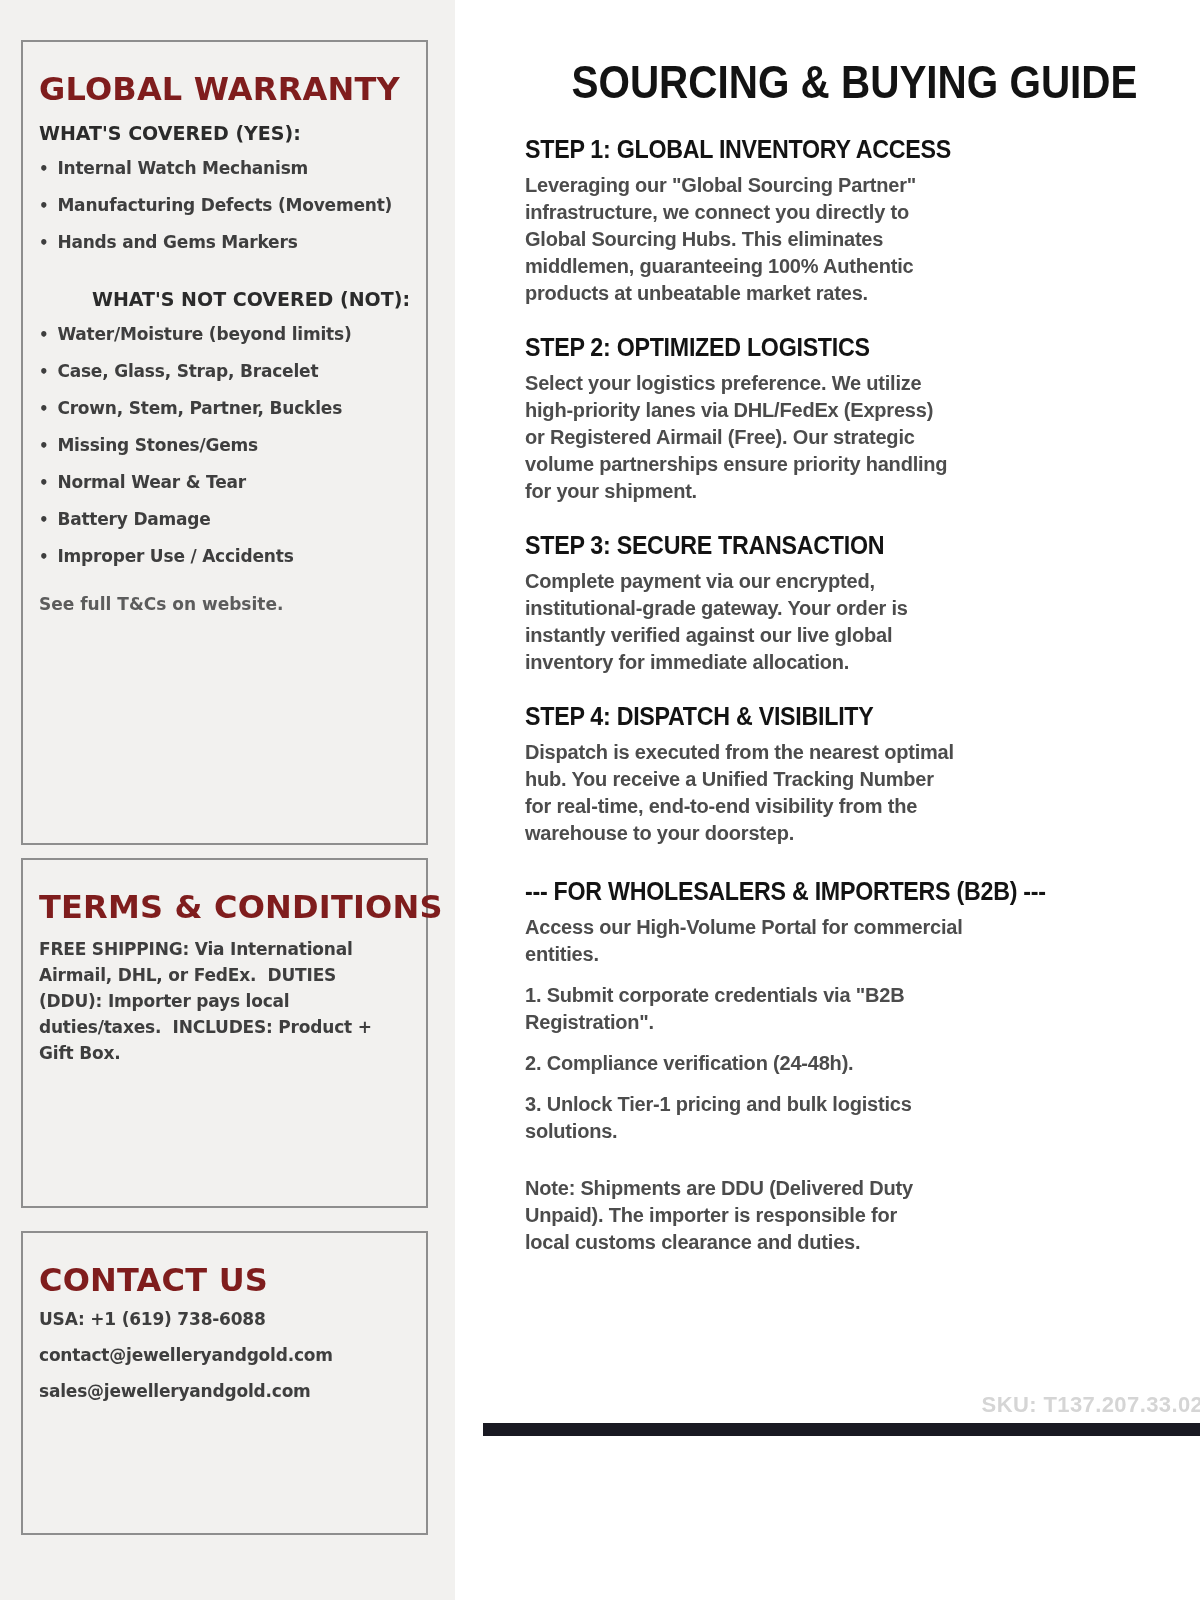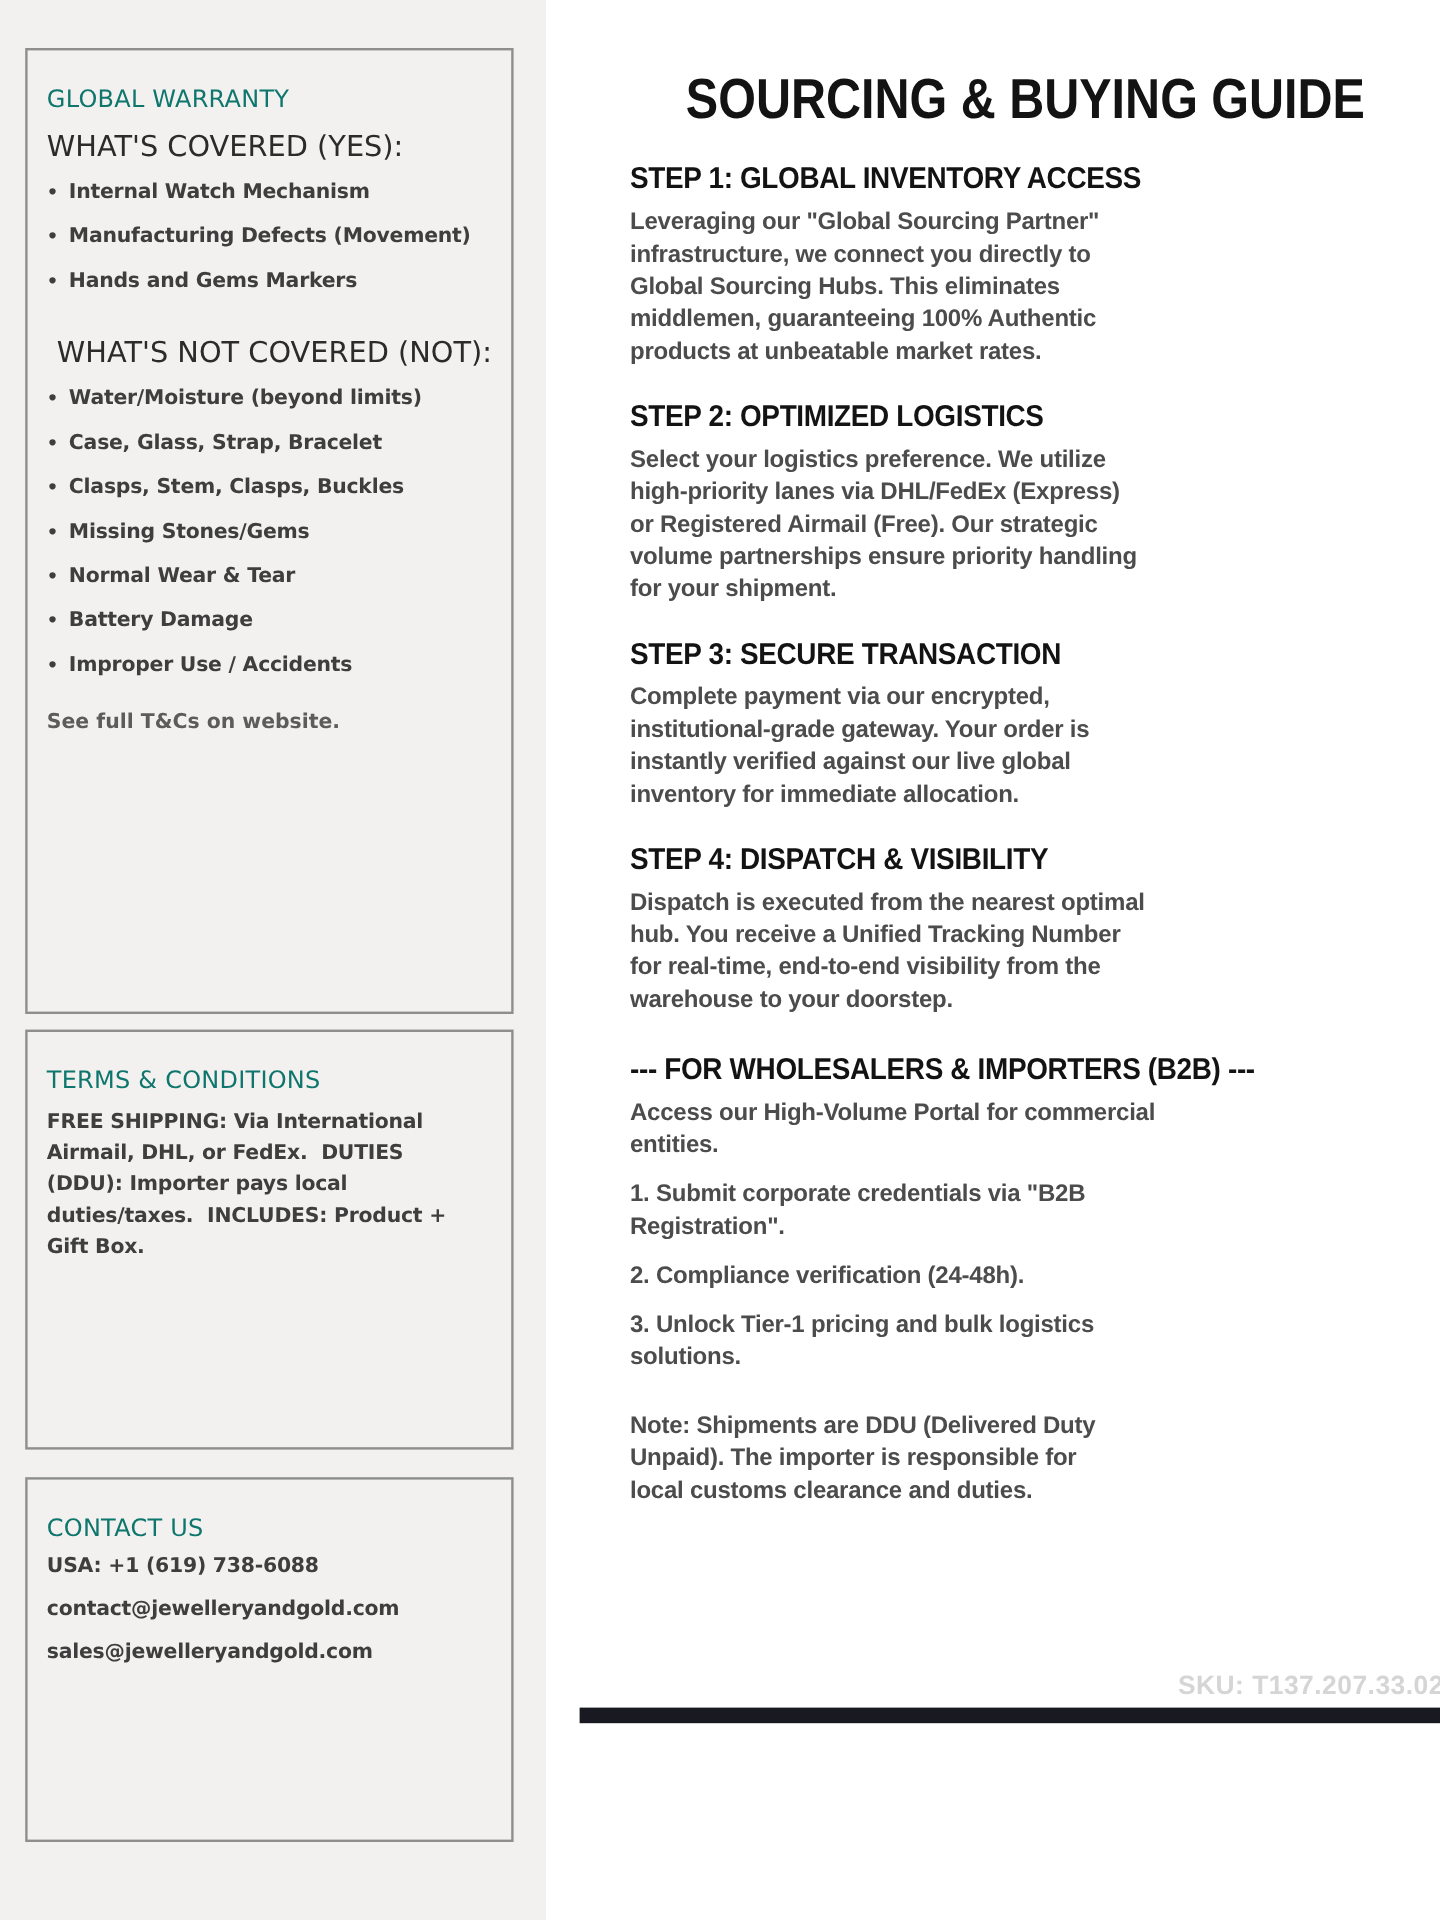--- a/index.html
+++ b/index.html
@@ -13,25 +13,25 @@
     background:#f2f1ef;font-family:"DejaVu Sans",sans-serif;
   }
   .box{
     position:absolute;left:21px;width:407px;box-sizing:border-box;
     border:2px solid #8e8e8e;background:#f2f1ef;padding:16px 16px 0 16px;
   }
   .box-warranty{top:40px;height:805px;}
   .box-terms{top:858px;height:350px;}
   .box-contact{top:1231px;height:304px;}
   .box h2{
-    margin:12px 0 10px 0;font-size:20px;font-weight:normal;color:#0f766e;
+    margin:12px 0 10px 0;font-size:32px;font-weight:bold;color:#7f1d1d;
     letter-spacing:.2px;white-space:nowrap;
   }
   .box h3{
-    margin:14px 0 14px 0;font-size:24px;font-weight:normal;color:#2b2b2b;
+    margin:14px 0 14px 0;font-size:19px;font-weight:bold;color:#2b2b2b;
     white-space:nowrap;
   }
   .box h3.gap-top{margin-top:36px;text-align:right;}
   .box ul{list-style:none;margin:0;padding:0;}
   .box li{
     font-size:17px;font-weight:bold;color:#3e3e3e;margin:0 0 17px 0;
     letter-spacing:-.2px;white-space:nowrap;
   }
   .blt{margin-right:9px;font-size:15px;color:#3e3e3e;}
   .footnote{
@@ -87,21 +87,21 @@
       <h3>WHAT'S COVERED (YES):</h3>
       <ul>
           <li><span class="blt">•</span><span>Internal Watch Mechanism</span></li>
           <li><span class="blt">•</span><span>Manufacturing Defects (Movement)</span></li>
           <li><span class="blt">•</span><span>Hands and Gems Markers</span></li>
         </ul>
       <h3 class="gap-top">WHAT'S NOT COVERED (NOT):</h3>
       <ul>
           <li><span class="blt">•</span><span>Water/Moisture (beyond limits)</span></li>
           <li><span class="blt">•</span><span>Case, Glass, Strap, Bracelet</span></li>
-          <li><span class="blt">•</span><span>Clasps, Stem, Clasps, Buckles</span></li>
+          <li><span class="blt">•</span><span>Crown, Stem, Partner, Buckles</span></li>
           <li><span class="blt">•</span><span>Missing Stones/Gems</span></li>
           <li><span class="blt">•</span><span>Normal Wear &amp; Tear</span></li>
           <li><span class="blt">•</span><span>Battery Damage</span></li>
           <li><span class="blt">•</span><span>Improper Use / Accidents</span></li>
         </ul>
       <p class="footnote">See full T&amp;Cs on website.</p>
     </section>
 
     <section class="box box-terms">
       <h2>TERMS &amp; CONDITIONS</h2>

